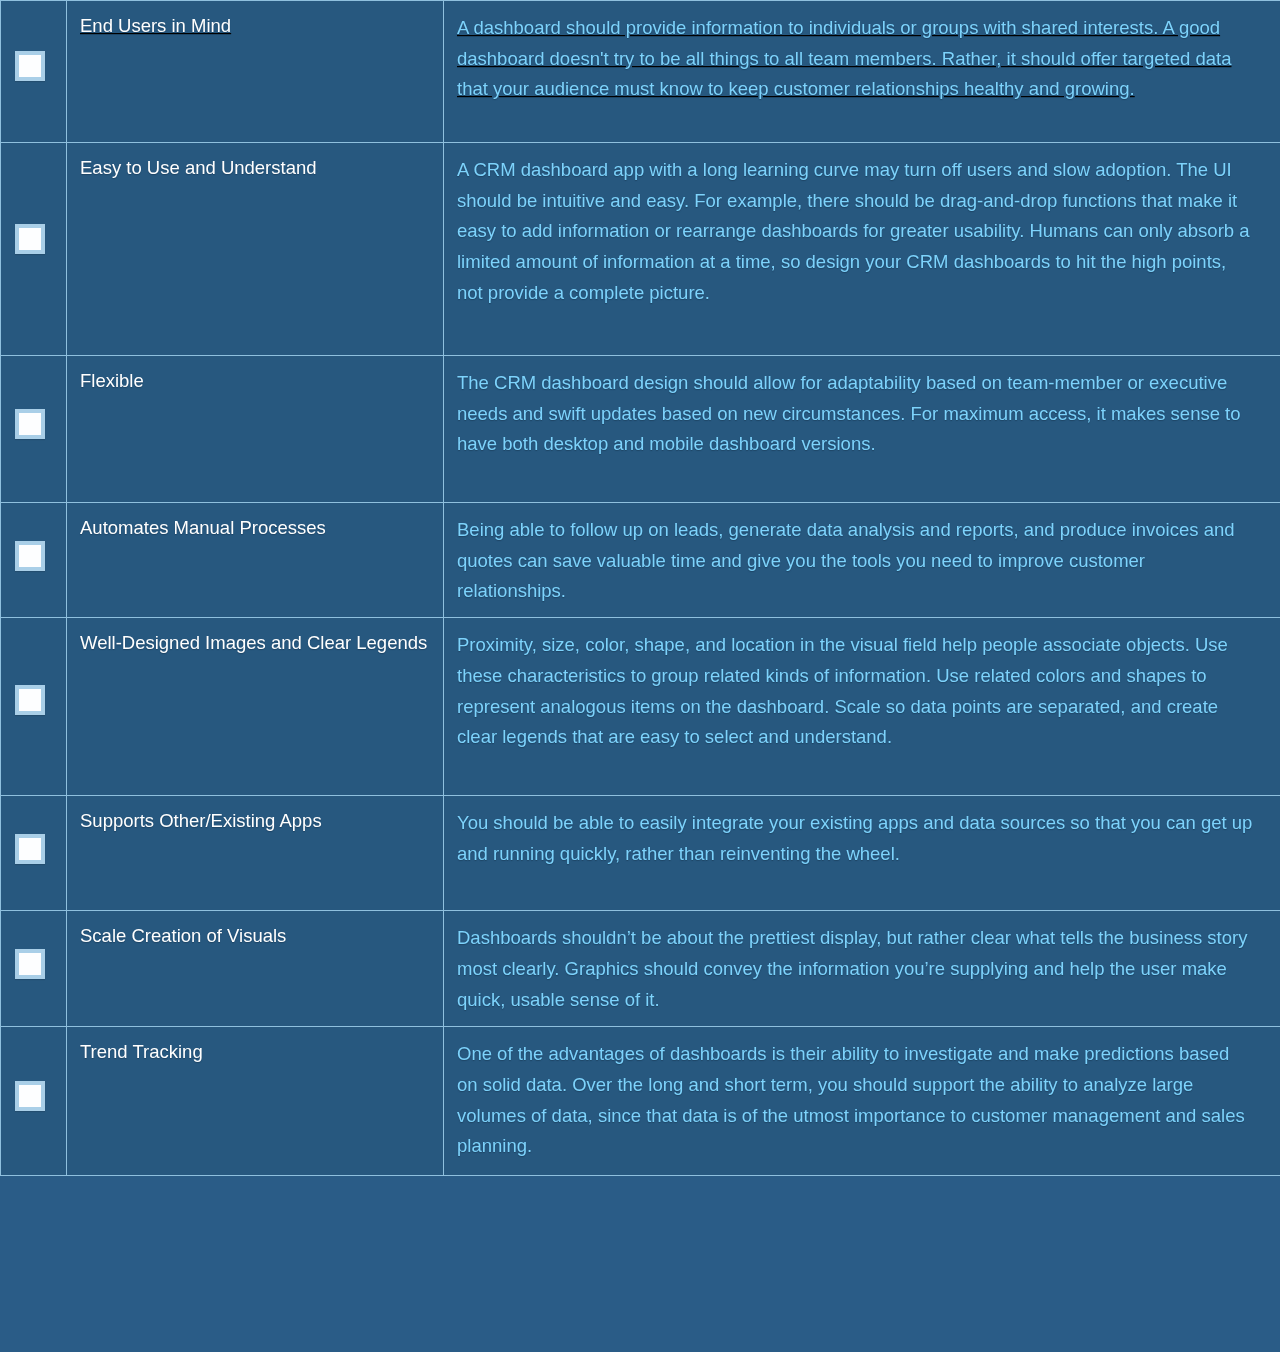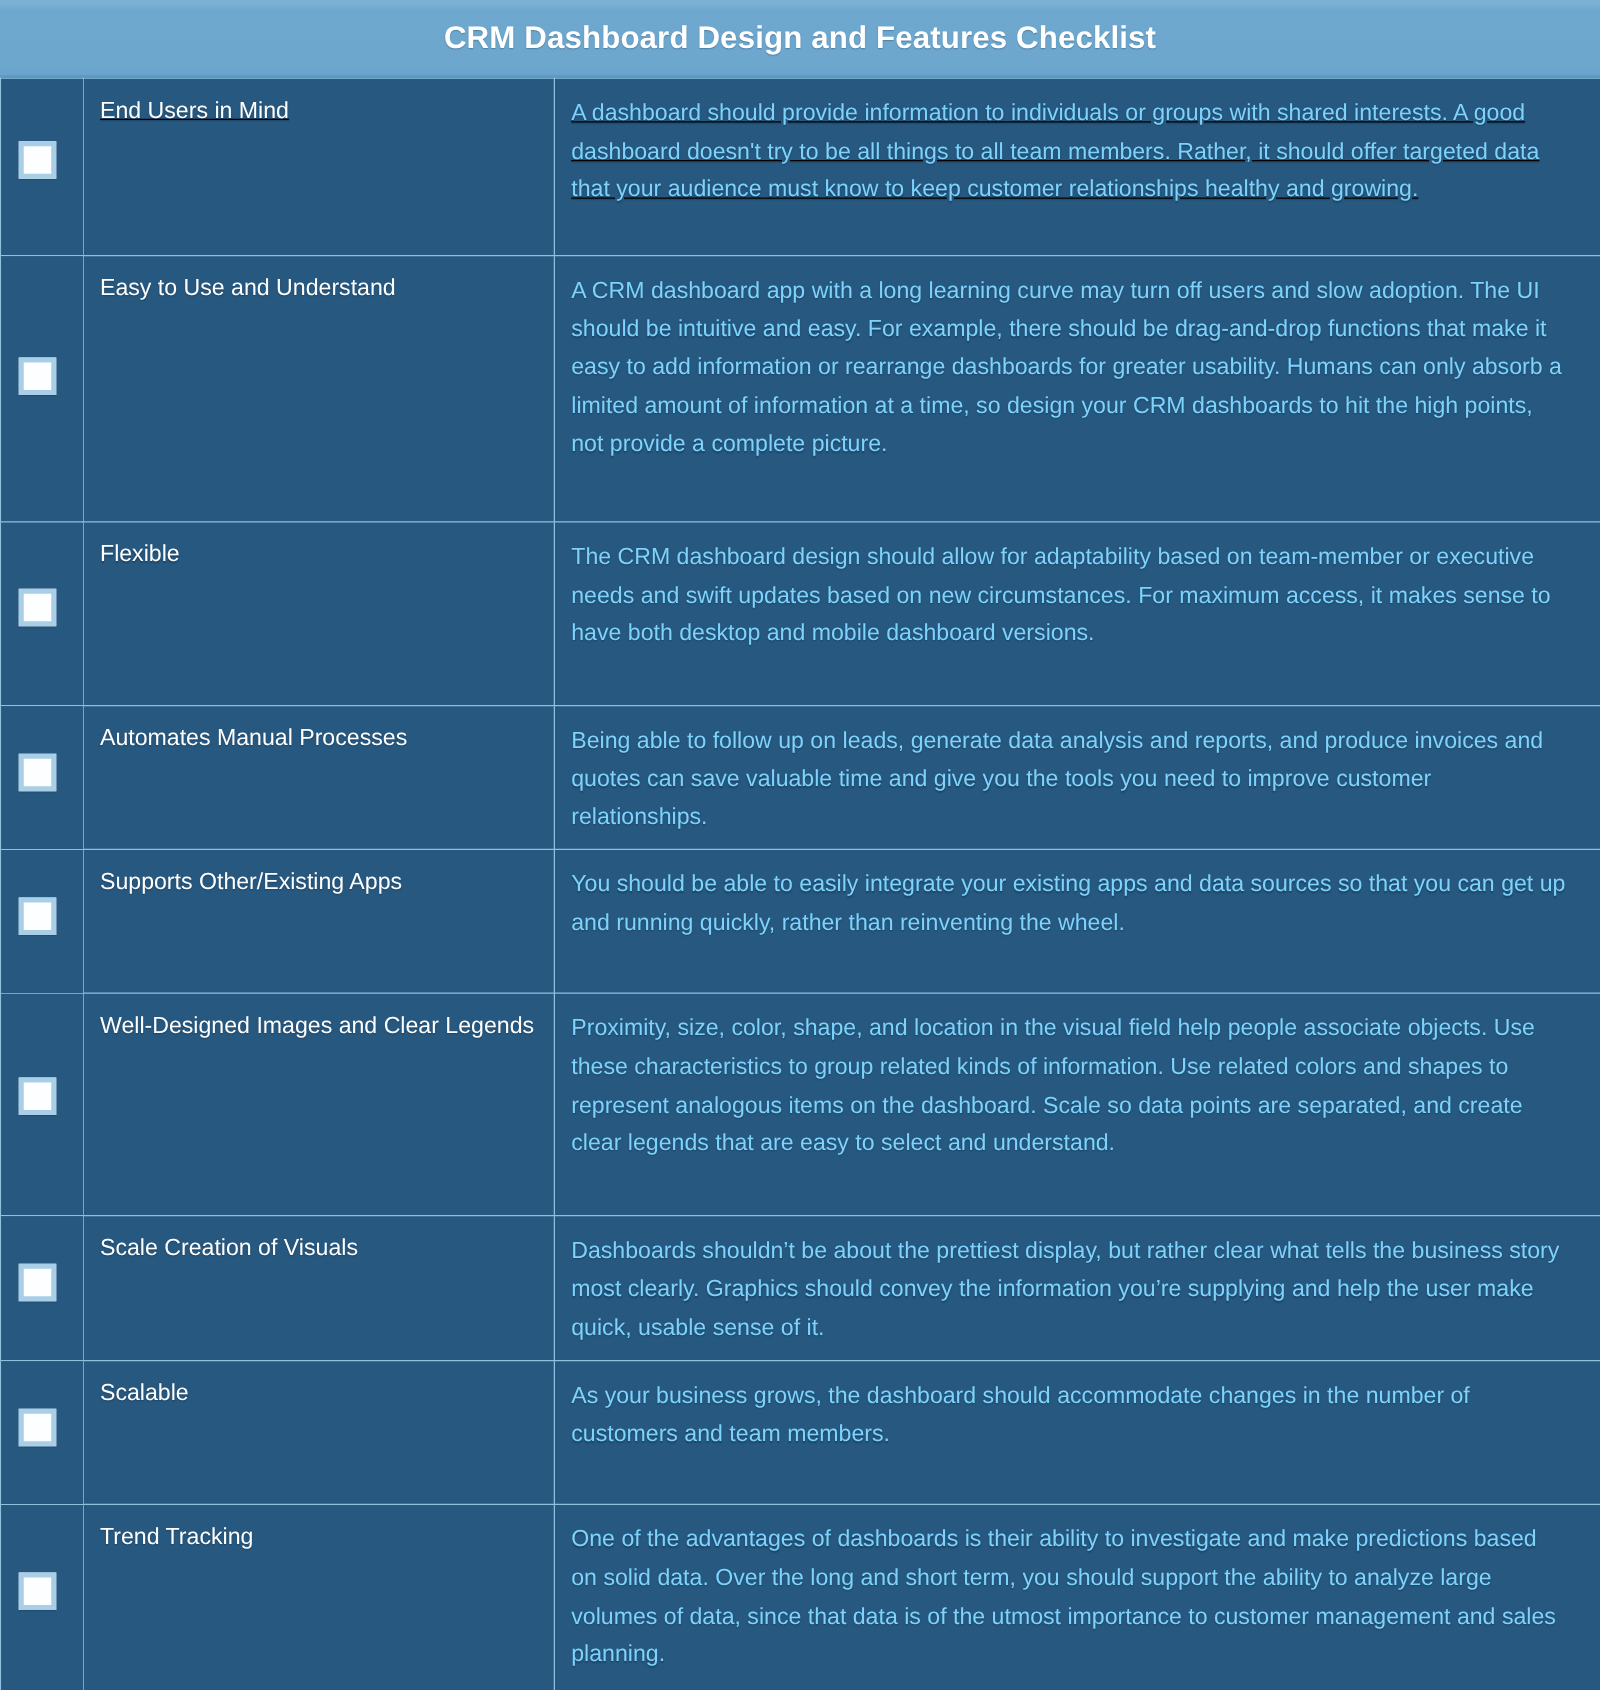--- a/index.html
+++ b/index.html
@@ -97,23 +97,20 @@
     padding: 12px 26px 10px 13px;
     font-family: "Liberation Sans", sans-serif;
     text-shadow: 0 1px 1px rgba(20,50,75,0.5);
   }
 </style>
 </head>
 <body>
 
 <div id="sheet">
 
-  <div class="banner">
-    <div class="banner-title">CRM Dashboard Design and Features Checklist</div>
-  </div>
 
   <table class="checklist">
     <colgroup>
       <col class="c-check">
       <col class="c-label">
       <col class="c-desc">
     </colgroup>
     <tbody>
         <tr style="height: 142px; text-decoration: underline;">
           <td class="cell-check">
@@ -152,62 +149,51 @@
           <td class="cell-check">
             <div class="checkbox" style="top: 38px;"></div>
           </td>
           <td class="cell-label">
             <span class="label-text">Automates Manual Processes</span>
           </td>
           <td class="cell-desc">
             <span class="desc-text">Being able to follow up on leads, generate data analysis and reports, and produce invoices and quotes can save valuable time and give you the tools you need to improve customer relationships.</span>
           </td>
         </tr>
+        <tr style="height: 178px;">
+          <td class="cell-check">
+            <div class="checkbox" style="top: 67px;"></div>
+          </td>
+          <td class="cell-label">
+            <span class="label-text">Well-Designed Images and Clear Legends</span>
+          </td>
+          <td class="cell-desc">
+            <span class="desc-text">Proximity, size, color, shape, and location in the visual field help people associate objects. Use these characteristics to group related kinds of information. Use related colors and shapes to represent analogous items on the dashboard. Scale so data points are separated, and create clear legends that are easy to select and understand.</span>
+          </td>
+        </tr>
         <tr style="height: 115px;">
           <td class="cell-check">
             <div class="checkbox" style="top: 38px;"></div>
           </td>
           <td class="cell-label">
             <span class="label-text">Supports Other/Existing Apps</span>
           </td>
           <td class="cell-desc">
             <span class="desc-text">You should be able to easily integrate your existing apps and data sources so that you can get up and running quickly, rather than reinventing the wheel.</span>
           </td>
         </tr>
-        <tr style="height: 178px;">
-          <td class="cell-check">
-            <div class="checkbox" style="top: 67px;"></div>
-          </td>
-          <td class="cell-label">
-            <span class="label-text">Well-Designed Images and Clear Legends</span>
-          </td>
-          <td class="cell-desc">
-            <span class="desc-text">Proximity, size, color, shape, and location in the visual field help people associate objects. Use these characteristics to group related kinds of information. Use related colors and shapes to represent analogous items on the dashboard. Scale so data points are separated, and create clear legends that are easy to select and understand.</span>
-          </td>
-        </tr>
         <tr style="height: 116px;">
           <td class="cell-check">
             <div class="checkbox" style="top: 38px;"></div>
           </td>
           <td class="cell-label">
             <span class="label-text">Scale Creation of Visuals</span>
           </td>
           <td class="cell-desc">
             <span class="desc-text">Dashboards shouldn’t be about the prettiest display, but rather clear what tells the business story most clearly. Graphics should convey the information you’re supplying and help the user make quick, usable sense of it.</span>
-          </td>
-        </tr>
-        <tr style="height: 115px;">
-          <td class="cell-check">
-            <div class="checkbox" style="top: 38px;"></div>
-          </td>
-          <td class="cell-label">
-            <span class="label-text">Scalable</span>
-          </td>
-          <td class="cell-desc">
-            <span class="desc-text">As your business grows, the dashboard should accommodate changes in the number of customers and team members.</span>
           </td>
         </tr>
         <tr style="height: 149px;">
           <td class="cell-check">
             <div class="checkbox" style="top: 54px;"></div>
           </td>
           <td class="cell-label">
             <span class="label-text">Trend Tracking</span>
           </td>
           <td class="cell-desc">

